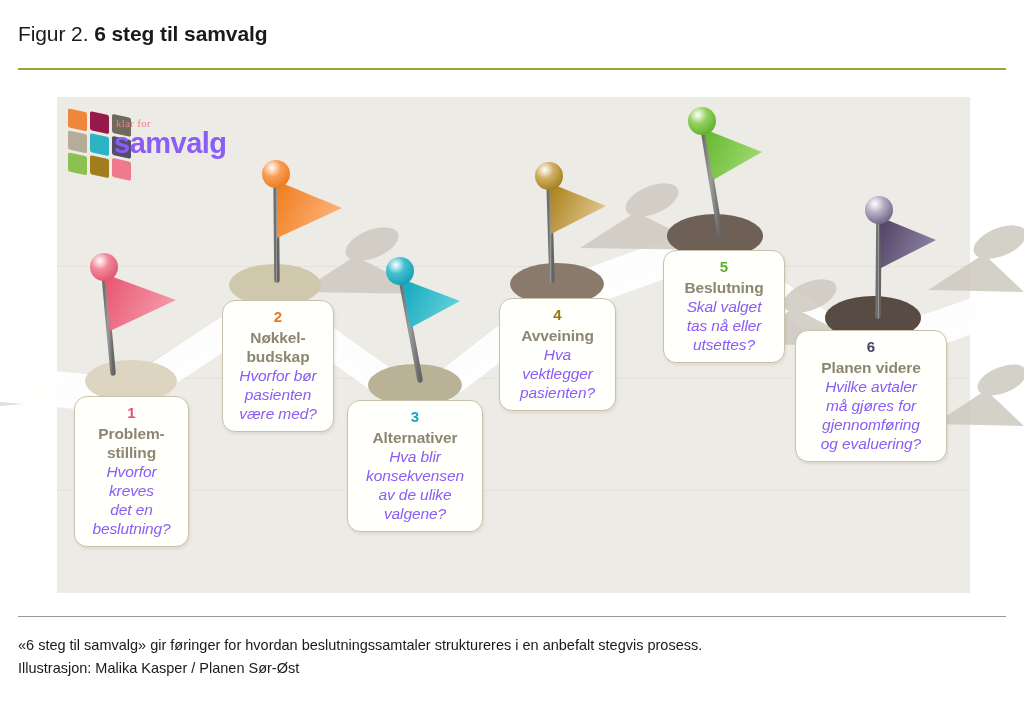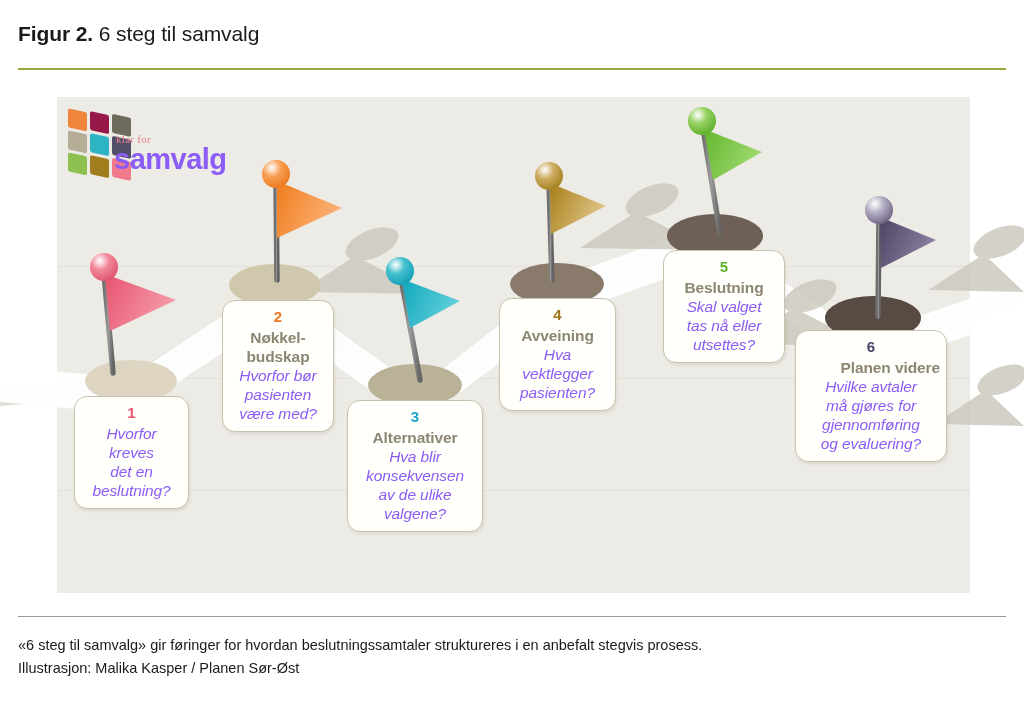--- a/index.html
+++ b/index.html
@@ -24,24 +24,24 @@
     width: 988px;
   }
   #figure-title {
     font-size: 21px;
     line-height: 28px;
     color: #1a1a1a;
     letter-spacing: -0.1px;
     white-space: nowrap;
   }
   #figure-title .lbl {
+    font-weight: normal;
+  }
+  #figure-title .ttl {
     font-weight: bold;
-  }
-  #figure-title .ttl {
-    font-weight: normal;
   }
   #header-rule {
     position: absolute;
     left: 18px;
     top: 68px;
     width: 988px;
     height: 2px;
     background: #93a83f;
   }
 
@@ -89,21 +89,21 @@
   #logo-grid {
     position: absolute;
     left: 0;
     top: 0;
     width: 90px;
     height: 80px;
   }
   #logo-wordmark {
     position: absolute;
     left: 48px;
-    top: 32px;
+    top: 16px;
   }
   #logo-klarfor {
     font-family: "Liberation Serif", serif;
     font-size: 11px;
     color: #e8808e;
     line-height: 11px;
     letter-spacing: 0.3px;
     margin-left: 2px;
   }
   #logo-samvalg {
@@ -341,20 +341,22 @@
       </g>
     </svg>
     <div id="logo-wordmark">
       <div id="logo-klarfor">klar for</div>
       <div id="logo-samvalg">samvalg</div>
     </div>
   </div>
 
   <div class="step-card" style="left:74px; top:308px; width:115px;">
     <div class="step-num" style="color:#e8536f;">1</div>
+    <div class="step-title" style="white-space:pre-line;">Problem-
+stilling</div>
     <div class="step-desc" style="white-space:pre-line;">Hvorfor
 kreves
 det en
 beslutning?</div>
   </div>
 
   <div class="step-card" style="left:222px; top:212px; width:112px;">
     <div class="step-num" style="color:#ec7823;">2</div>
     <div class="step-title" style="white-space:pre-line;">Nøkkel-
 budskap</div>
@@ -383,21 +385,21 @@
   <div class="step-card" style="left:663px; top:162px; width:122px;">
     <div class="step-num" style="color:#5bb12e;">5</div>
     <div class="step-title" style="white-space:pre-line;">Beslutning</div>
     <div class="step-desc" style="white-space:pre-line;">Skal valget
 tas nå eller
 utsettes?</div>
   </div>
 
   <div class="step-card" style="left:795px; top:242px; width:152px;">
     <div class="step-num" style="color:#4a3f63;">6</div>
-    <div class="step-title" style="white-space:pre-line;text-align:right;">Planen videre</div>
+    <div class="step-title" style="white-space:pre-line;">Planen videre</div>
     <div class="step-desc" style="white-space:pre-line;">Hvilke avtaler
 må gjøres for
 gjennomføring
 og evaluering?</div>
   </div>
 
 </div>
 
 <div id="caption-rule"></div>
 <div id="caption">

